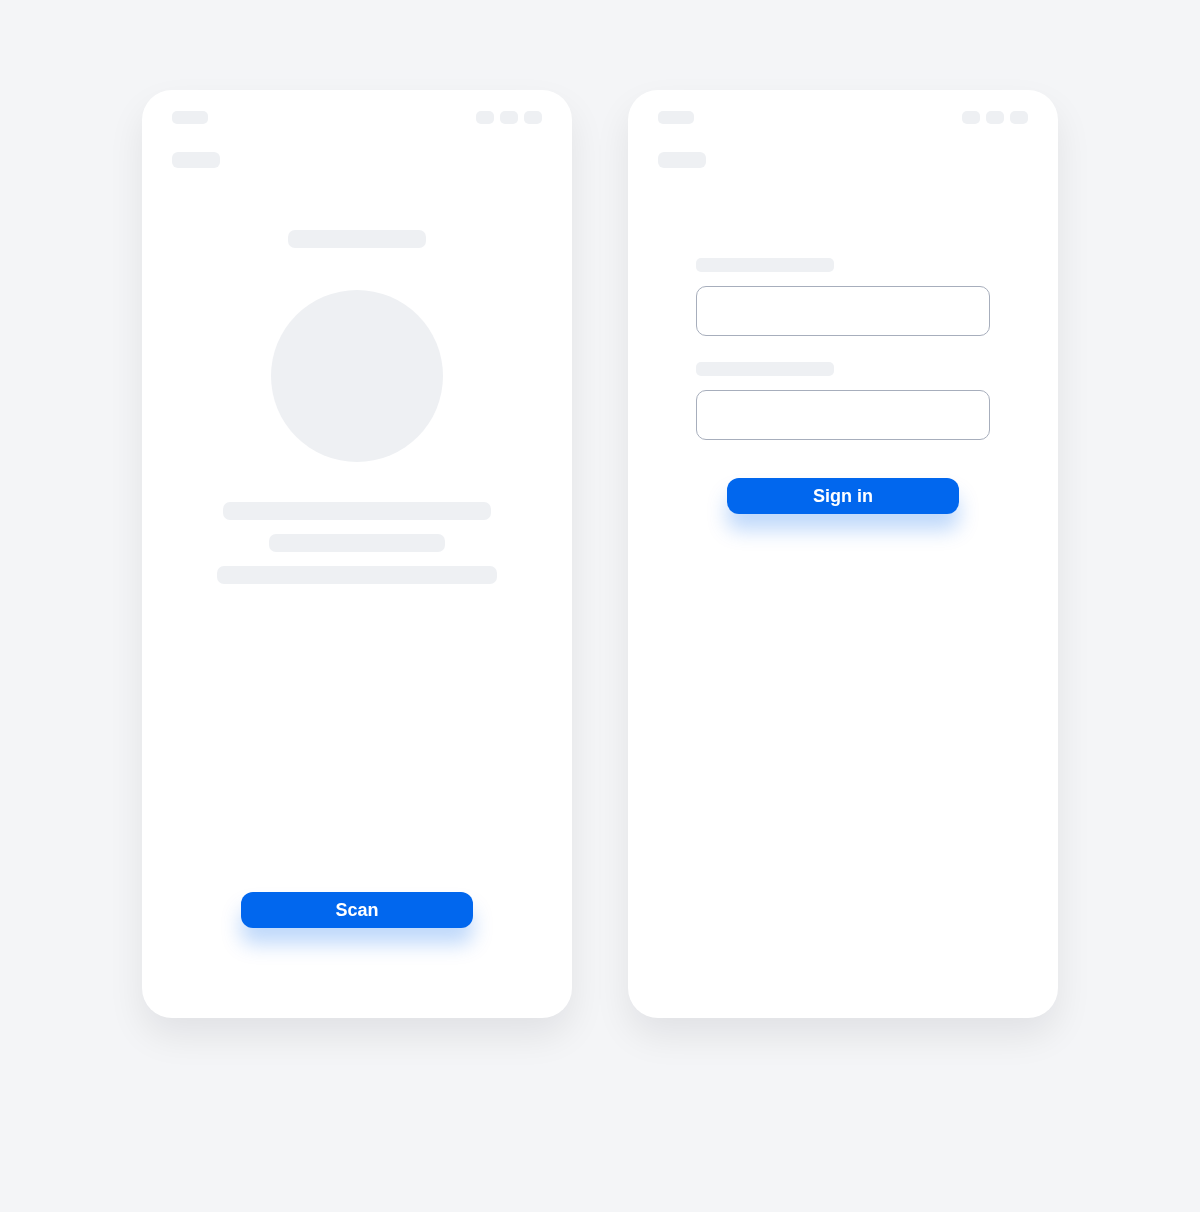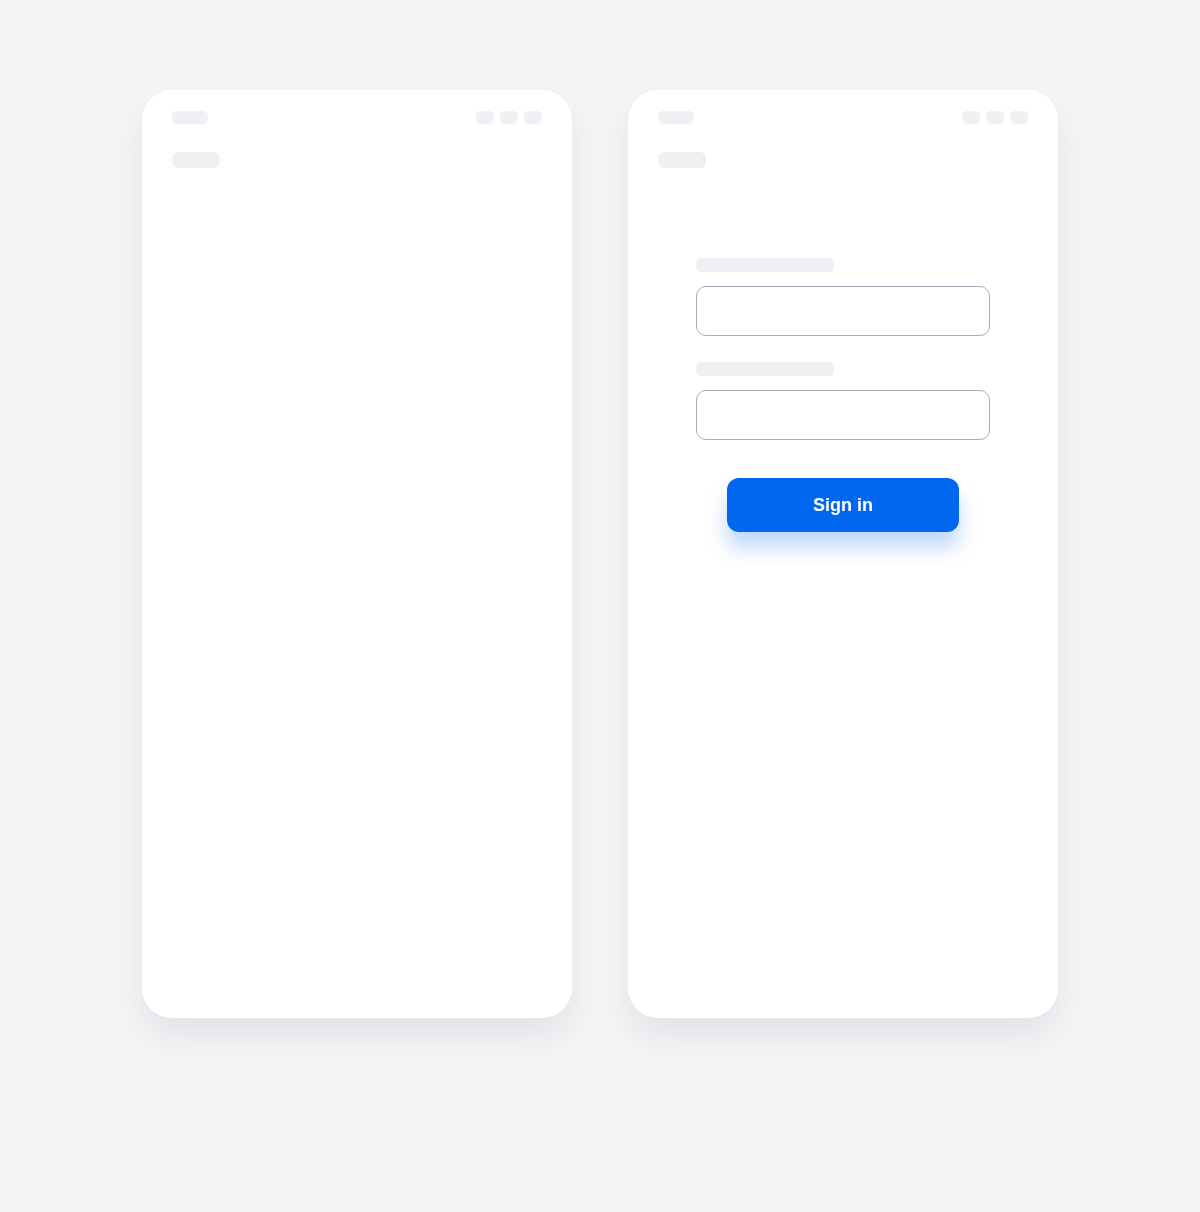--- a/index.html
+++ b/index.html
@@ -93,21 +93,21 @@
       border-radius: 7px;
     }
     .line-a { width: 268px; }
     .line-b { width: 176px; }
     .line-c { width: 280px; }
     .scan-spacer {
       flex: 1;
     }
     .btn {
       width: 232px;
-      height: 54px;
+      height: 36px;
       border-radius: 12px;
       background: #0167ee;
       color: #ffffff;
       border: none;
       font-size: 18px;
       font-weight: 600;
       cursor: pointer;
       box-shadow: 0 16px 20px rgba(1, 103, 238, 0.25);
       align-self: center;
     }
@@ -155,20 +155,31 @@
     </div>
     <div class="status-right">
       <div class="dot"></div>
       <div class="dot"></div>
       <div class="dot"></div>
     </div>
   </div>
   <div class="nav-bar">
     <div class="nav-back"></div>
   </div>
+  <div class="scan-content">
+    <div class="scan-title"></div>
+    <div class="scan-circle"></div>
+    <div class="scan-lines">
+      <div class="scan-line line-a"></div>
+      <div class="scan-line line-b"></div>
+      <div class="scan-line line-c"></div>
+    </div>
+    <div class="scan-spacer"></div>
+    <button class="btn">Scan</button>
+  </div>
 </div>
 
 <div class="device-card">
   <div class="status-bar">
     <div class="status-left">
       <div class="pill"></div>
     </div>
     <div class="status-right">
       <div class="dot"></div>
       <div class="dot"></div>

